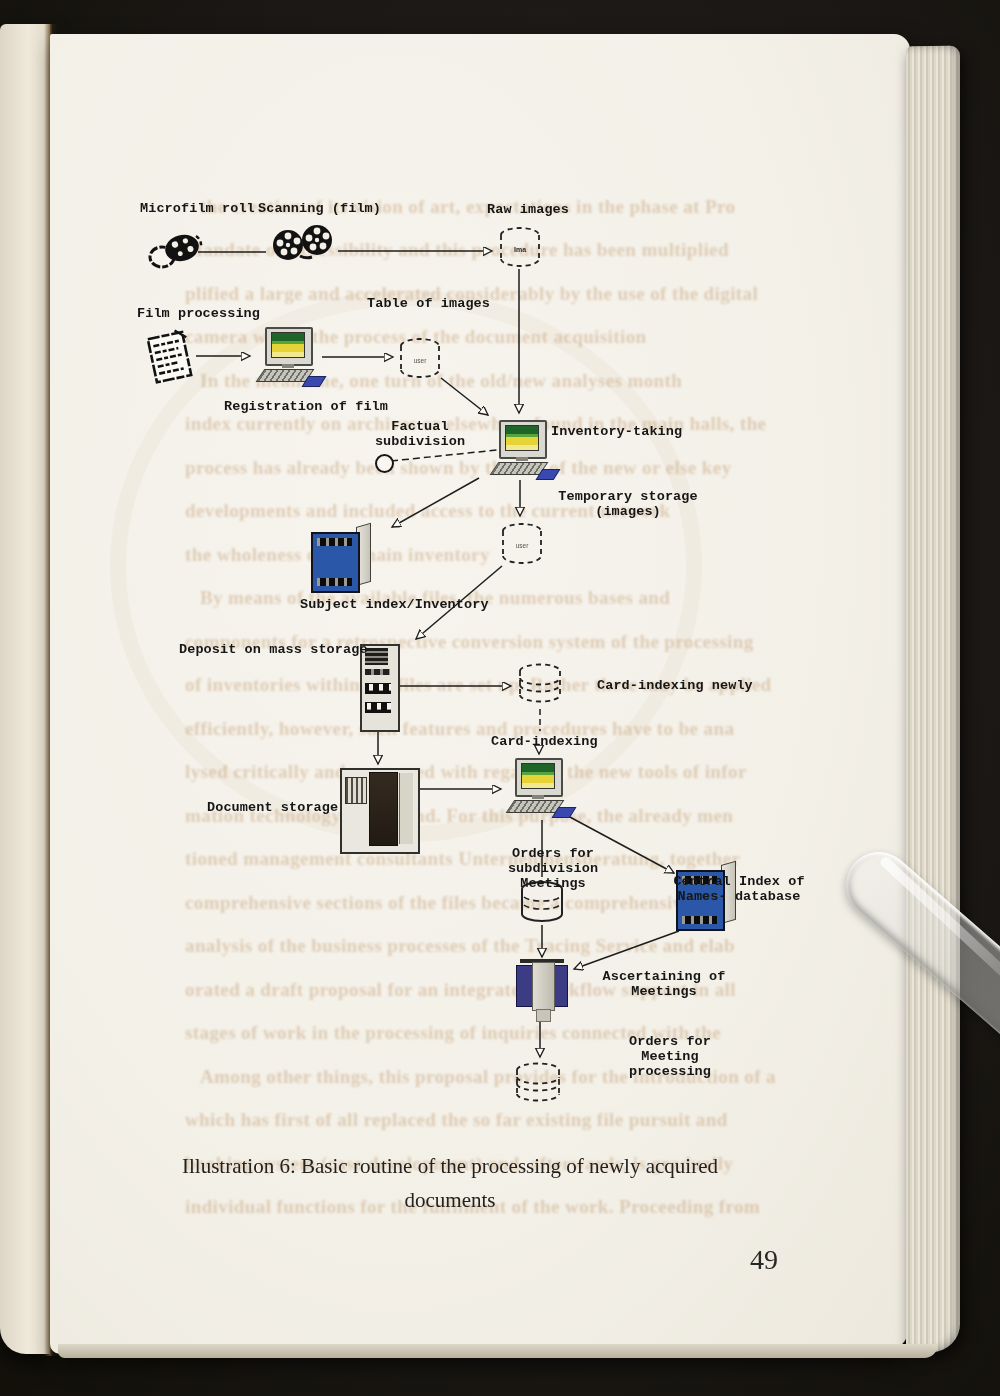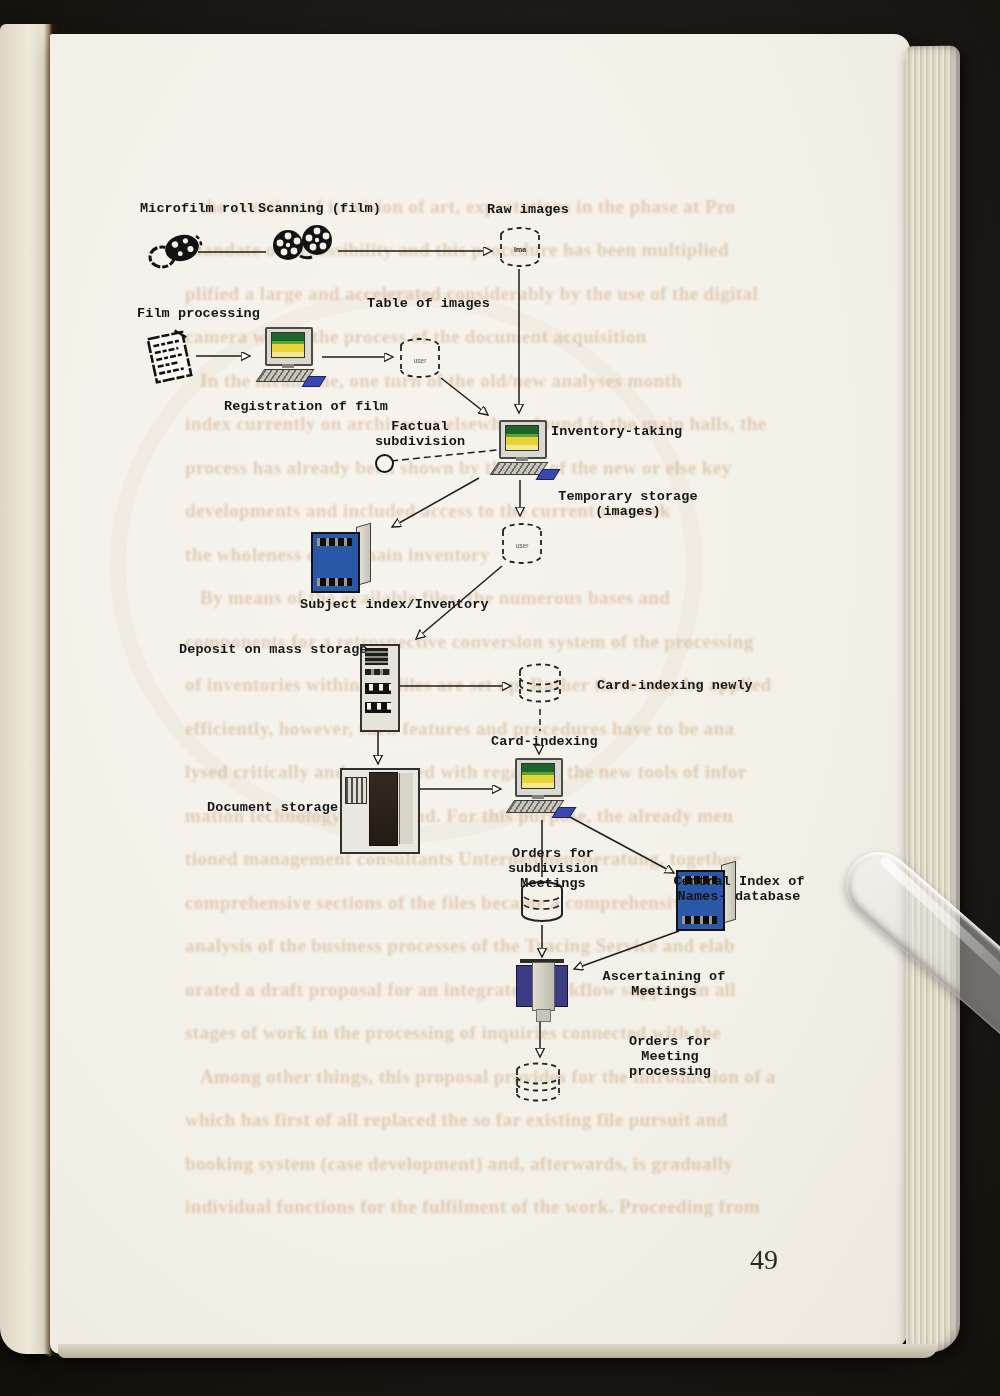--- a/index.html
+++ b/index.html
@@ -335,17 +335,21 @@
   </div>
   <div class="lbl center" style="left:598px;top:969px;width:132px;">
     <div>Ascertaining of</div>
     <div>Meetings</div>
   </div>
   <div class="lbl center" style="left:598px;top:1034px;width:144px;">
     <div>Orders for Meeting</div>
     <div>processing</div>
   </div>
 
+  <div class="caption">
+    <div>Illustration 6: Basic routine of the processing of newly acquired</div>
+    <div>documents</div>
+  </div>
   <div class="pagenum">49</div>
 
   <div class="plastic"></div>
 
 </div>
 
 </body></html>

